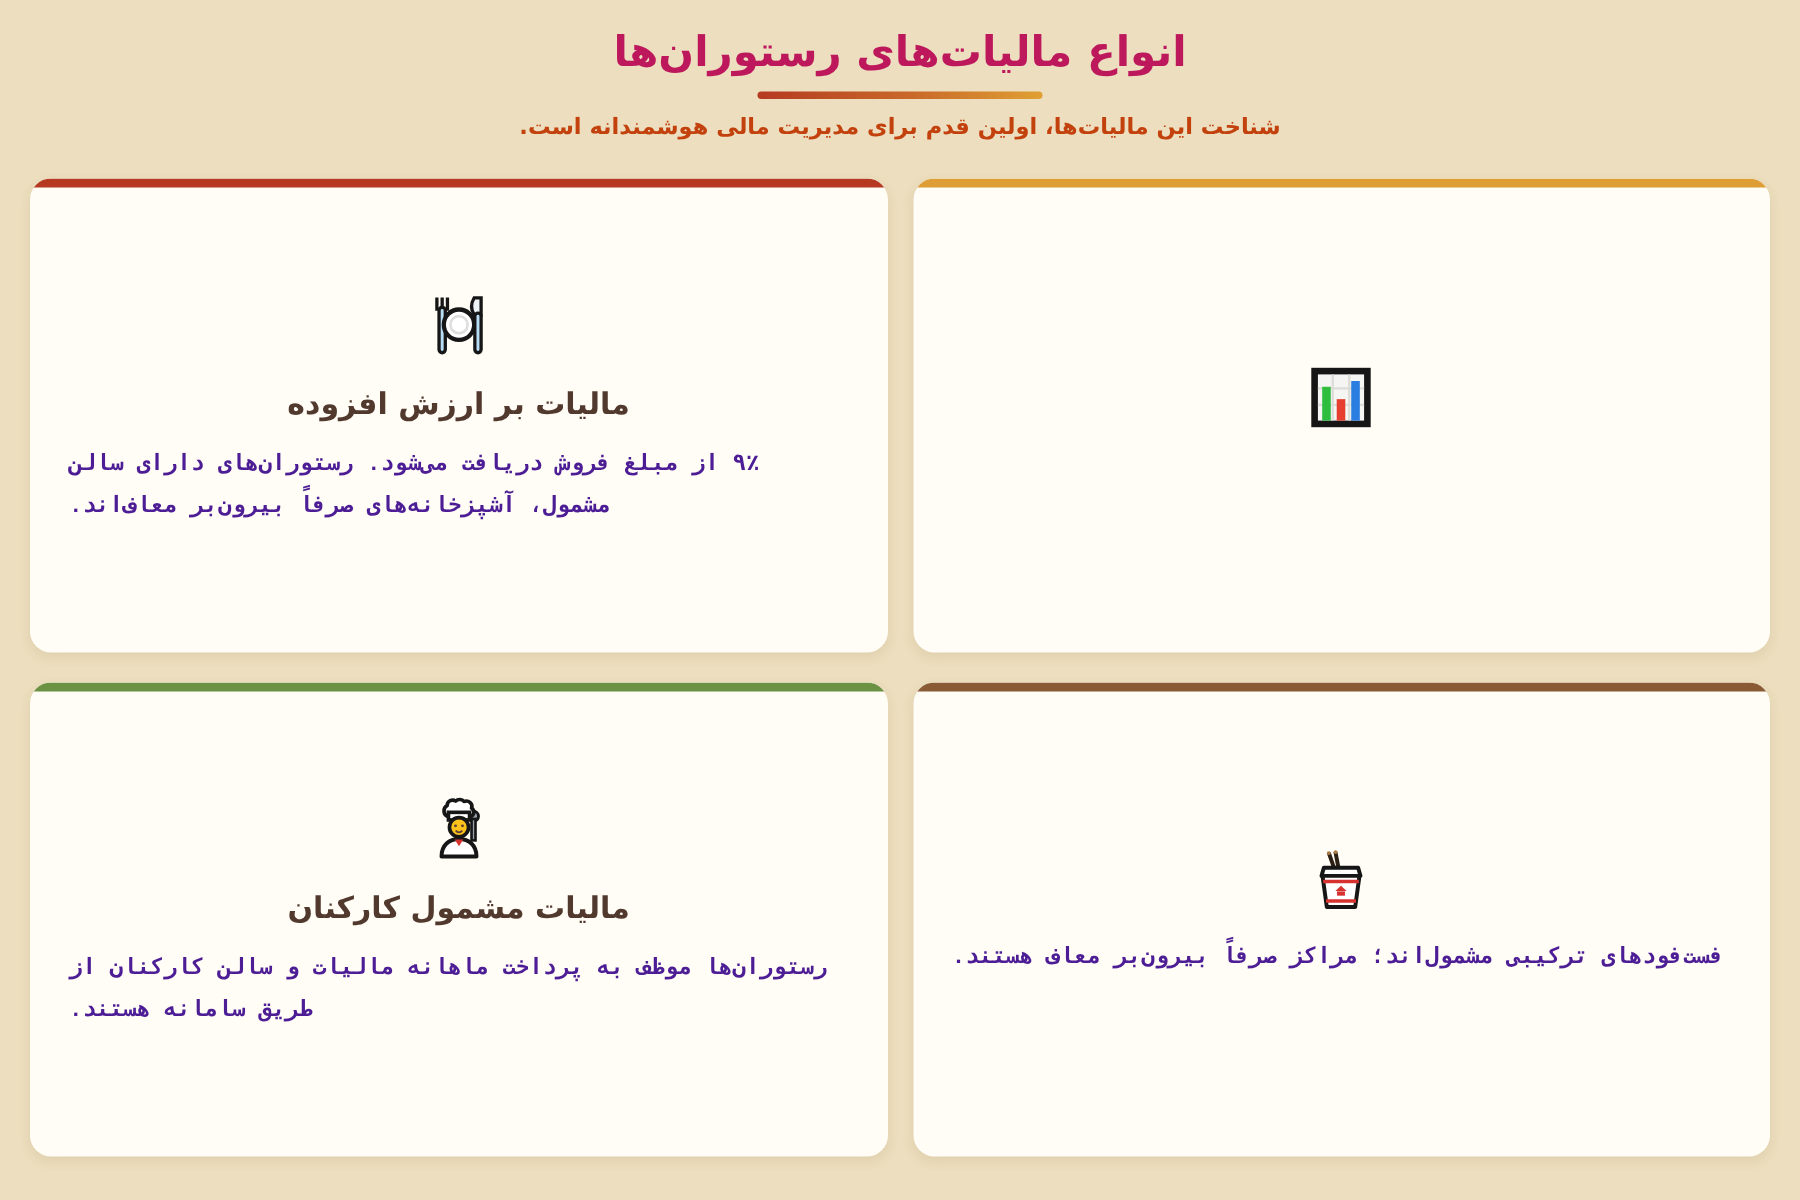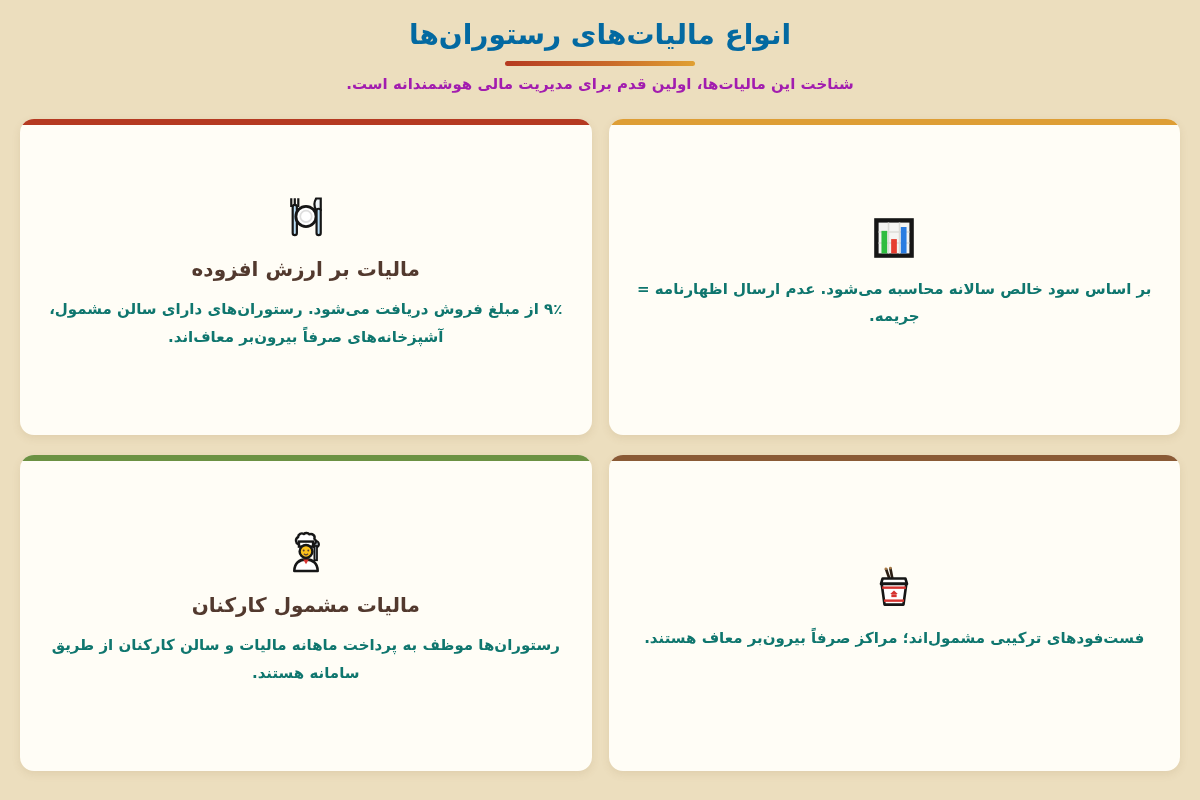--- a/index.html
+++ b/index.html
@@ -10,35 +10,35 @@
     overflow: hidden;
     background: #ecdebe;
     font-family: "DejaVu Sans", sans-serif;
     direction: rtl;
   }
   .page-header { text-align: center; padding-top: 16px; }
   .page-title {
     margin: 0;
     font-size: 28px;
     font-weight: bold;
-    color: #0369a1;
+    color: #be185d;
     line-height: 1.35;
   }
   .title-underline {
     width: 190px;
     height: 5px;
     border-radius: 3px;
     margin: 7px auto 7px;
     background: linear-gradient(90deg, #b53a21 0%, #c96a2a 55%, #e0a033 100%);
   }
   .page-subtitle {
     margin: 0;
     font-size: 15px;
     font-weight: bold;
-    color: #a21caf;
+    color: #c2410c;
     line-height: 1.5;
   }
   .cards-grid {
     display: grid;
     grid-template-columns: 1fr 1fr;
     grid-template-rows: 316px 316px;
     gap: 20px 17px;
     padding: 24px 20px 0;
   }
   .card {
@@ -76,23 +76,24 @@
     color: #52392e;
     text-align: left;
     line-height: 1.4;
   }
   .card-desc {
     margin: 0;
     width: 100%;
     padding: 0 26px;
     font-size: 15px;
     font-weight: bold;
-    color: #0f766e;
+    color: #4c1d95;
     line-height: 1.85;
-    text-align: center;
+    text-align: left;
+    font-family: Liberation Mono, monospace;
   }
 </style>
 </head>
 <body>
 
 <main class="page">
 
   <header class="page-header">
     <h1 class="page-title">انواع مالیات‌های رستوران‌ها</h1>
     <div class="title-underline"></div>
@@ -108,21 +109,20 @@
           <rect x="4" y="4" width="32" height="32" fill="#f5f5f3" stroke="#161616" stroke-width="4"></rect>
           <line x1="6" y1="14.5" x2="34" y2="14.5" stroke="#dcdcd8" stroke-width="1.4"></line>
           <line x1="6" y1="24.5" x2="34" y2="24.5" stroke="#dcdcd8" stroke-width="1.4"></line>
           <line x1="15" y1="6" x2="15" y2="34" stroke="#dcdcd8" stroke-width="1.4"></line>
           <line x1="25" y1="6" x2="25" y2="34" stroke="#dcdcd8" stroke-width="1.4"></line>
           <rect x="8.6" y="13.5" width="5.2" height="20.5" fill="#2ebd3f"></rect>
           <rect x="17.4" y="21" width="5.2" height="13" fill="#e63e30"></rect>
           <rect x="26.2" y="10" width="5.2" height="24" fill="#2a7de1"></rect>
         </svg>
       </div>
-      <p class="card-desc">بر اساس سود خالص سالانه محاسبه می‌شود. عدم ارسال اظهارنامه = جریمه.</p>
     </article>
 
     <article class="card">
       <div class="accent-bar accent-vat"></div>
       <div class="card-icon">
         <svg viewBox="0 0 40 40" xmlns="http://www.w3.org/2000/svg">
           <g>
             <line x1="6.6" y1="3" x2="6.6" y2="11" stroke="#161616" stroke-width="2"></line>
             <line x1="9.8" y1="3" x2="9.8" y2="11" stroke="#161616" stroke-width="2"></line>
             <line x1="13" y1="3" x2="13" y2="11" stroke="#161616" stroke-width="2"></line>

